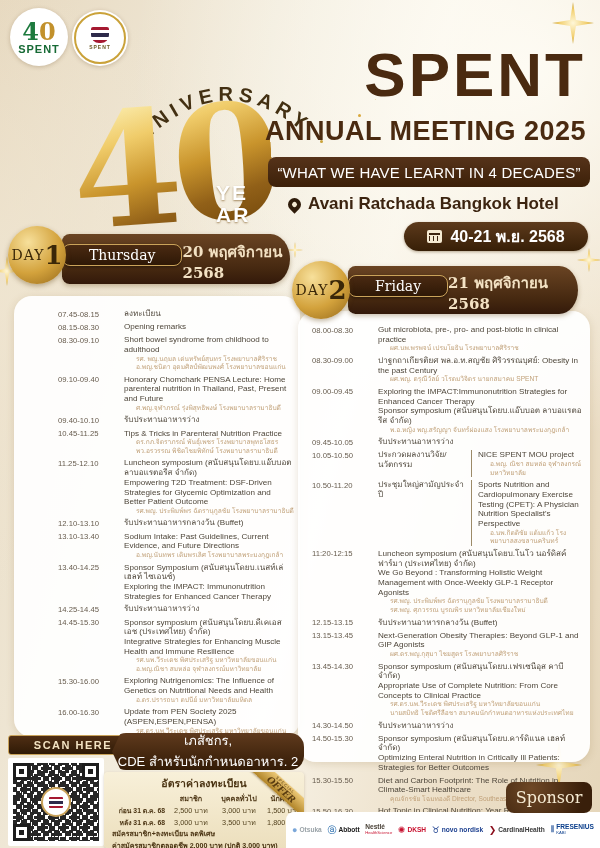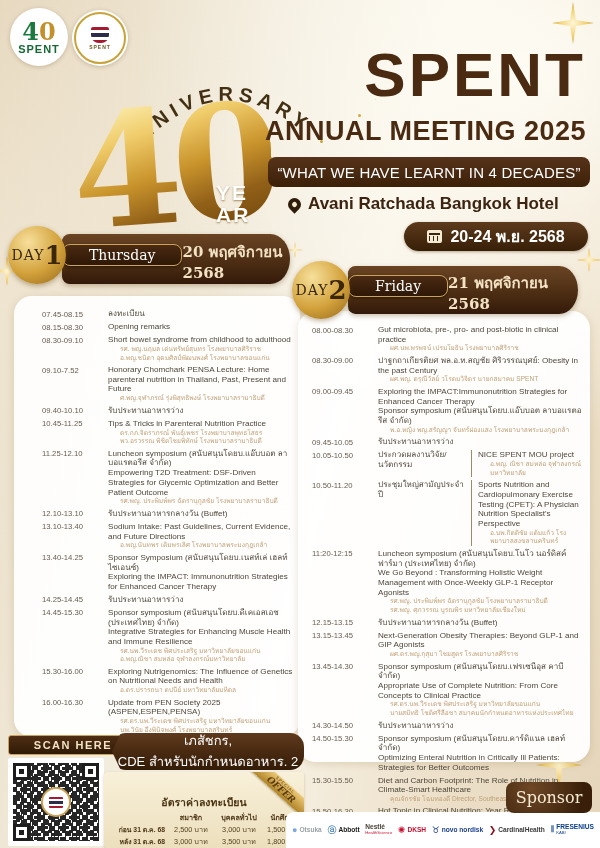--- a/index.html
+++ b/index.html
@@ -60,21 +60,21 @@
   .day-badge .d{font-size:14px;letter-spacing:1px;line-height:1}
   .day-badge .n{font-size:26px;font-weight:bold;line-height:1}
   .day-banner{position:absolute;background:linear-gradient(180deg,#6a4423,#452810 70%,#33190a);
     border-radius:14px 36px 36px 14px / 14px 46px 46px 14px;z-index:2;display:flex;flex-direction:row;align-items:center;
     box-shadow:0 2px 5px rgba(100,70,20,.35)}
   .weekday-pill{margin-top:-9px;background:linear-gradient(180deg,#4a2a12,#2e1806);border:1px solid #caa35a;border-radius:8px;
     color:#fff;font-family:"DejaVu Serif",serif;font-size:14px;padding:2px 26px;box-shadow:0 1px 3px rgba(0,0,0,.4)}
   .day-date{color:#f3e2c4;font-family:"DejaVu Serif",serif;font-weight:bold;font-size:15px;margin-top:4px}
   
   .panel{position:absolute;background:rgba(255,255,255,.93);border-radius:18px;box-shadow:0 2px 8px rgba(130,95,40,.18)}
-  #panel1{left:14px;top:296px;width:286px;height:441px;padding:13px 6px 6px 28px;box-sizing:border-box}
+  #panel1{left:14px;top:296px;width:286px;height:441px;padding:13px 6px 6px 44px;box-sizing:border-box}
   #panel2{left:298px;top:311px;width:292px;height:451px;padding:14px 8px 6px 14px;box-sizing:border-box}
   .row{display:flex;gap:8px;margin-bottom:3px}
   .time{flex:none;width:58px;font-size:7.7px;color:#675c4e;line-height:1.25;padding-top:.5px}
   .cont{flex:1;min-width:0}
   .main-line{margin:0;font-size:8.1px;line-height:1.2;color:#4e463a}
   .sub-line{margin:0 0 0 12px;font-size:6.6px;line-height:1.3;color:#c0a078}
   .split{display:flex}
   .split-left{flex:none;width:88px;border-right:1px solid #9c8a68;padding-right:5px;margin-right:6px;font-size:8.1px;line-height:1.2;color:#4e463a}
   .split-right{flex:1;min-width:0}
   
@@ -91,21 +91,21 @@
   .emblem{position:absolute;left:50%;top:50%;transform:translate(-50%,-50%);width:26px;height:26px;border-radius:50%;
     background:#fff;border:2px solid #caa35a;display:flex;align-items:center;justify-content:center}
   .emblem .flag{width:14px;height:11px;border-radius:1px;
     background:linear-gradient(180deg,#a51931 0 18%,#fff 18% 36%,#2d2a4a 36% 64%,#fff 64% 82%,#a51931 82% 100%)}
   .cme{position:absolute;left:112px;top:733px;width:192px;height:37px;background:linear-gradient(180deg,#5f3a1d,#331b06);
     clip-path:polygon(4.5% 0,100% 0,100% 100%,4.5% 100%,0 50%);border-radius:14px;color:#fff;
     display:flex;flex-direction:column;align-items:center;justify-content:center;text-align:center}
   .cme p{margin:0;font-size:13px;font-weight:normal;line-height:1.55}
   .feebox{position:absolute;left:104px;top:772px;width:200px;height:76px;border-radius:4px;overflow:hidden;
     background:linear-gradient(180deg,#f8f0d9,#ecdfbd);box-shadow:0 1px 3px rgba(120,90,40,.3);box-sizing:border-box;padding:3px 8px}
-  .fee-title{text-align:center;font-size:10.5px;font-weight:bold;color:#4a3312;margin:19px 0 1px}
+  .fee-title{text-align:center;font-size:10.5px;font-weight:bold;color:#4a3312;margin:0 0 1px}
   .fee-grid{display:grid;grid-template-columns:56px 46px 50px 40px;row-gap:1px}
   .fee-grid .h{font-size:7.2px;font-weight:bold;color:#4a3312;text-align:center}
   .fee-grid .lab{font-size:6.8px;font-weight:bold;color:#4a3312;text-align:right;padding-right:3px}
   .fee-grid .v{font-size:7.3px;color:#54431f;text-align:center}
   .fee-note{font-size:7.1px;font-weight:bold;color:#4a3312;margin-top:2px;line-height:1.35}
   .offer{position:absolute;right:-26px;top:9px;width:96px;transform:rotate(42deg);
     background:linear-gradient(180deg,#ecc877,#b08428);color:#5a3c10;text-align:center;padding:1px 0;
     box-shadow:0 1px 2px rgba(90,60,16,.4)}
   .offer .s1{display:block;font-size:4px;letter-spacing:1px;line-height:1}
   .offer .s2{display:block;font-family:"DejaVu Serif",serif;font-style:italic;font-weight:bold;font-size:9px;line-height:1.05}
@@ -158,21 +158,21 @@
 
 <div class="big-title">SPENT</div>
 <div class="sub-title">ANNUAL MEETING 2025</div>
 <div class="tagline">“WHAT WE HAVE LEARNT IN 4 DECADES”</div>
 <div class="venue">
   <span class="pin"></span>
   <span>Avani Ratchada Bangkok Hotel</span>
 </div>
 <div class="datepill">
   <span class="cal"></span>
-  <span>20-24 พ.ย. 2568</span>
+  <span>40-21 พ.ย. 2568</span>
 </div>
 
 <div class="day-badge" style="left:8px;top:226px">
   <span class="d">DAY</span>
     <span class="n">1</span>
 </div>
 <div class="day-banner" style="left:62px;top:234px;width:228px;height:50px">
   <div class="weekday-pill">Thursday</div>
   <div class="day-date">20 พฤศจิกายน 2568</div>
 </div>
@@ -201,21 +201,21 @@
     </div>
     <div class="row">
       <span class="time">08.30-09.10</span>
       <div class="cont">
         <p class="main-line">Short bowel syndrome from childhood to adulthood</p>
         <p class="sub-line">รศ. พญ.นฤมล เด่นทรัพย์สุนทร โรงพยาบาลศิริราช</p>
         <p class="sub-line">อ.พญ.ชนิตา อุดมศิลป์พัฒนพงศ์ โรงพยาบาลขอนแก่น</p>
       </div>
     </div>
     <div class="row">
-      <span class="time">09.10-7.52</span>
+      <span class="time">09.10-09.40</span>
       <div class="cont">
         <p class="main-line">Honorary Chomchark PENSA Lecture: Home parenteral nutrition in Thailand, Past, Present and Future</p>
         <p class="sub-line">ศ.พญ.จุฬาภรณ์ รุ่งพิสุทธิพงษ์ โรงพยาบาลรามาธิบดี</p>
       </div>
     </div>
     <div class="row">
       <span class="time">09.40-10.10</span>
       <div class="cont">
         <p class="main-line">รับประทานอาหารว่าง</p>
       </div>

